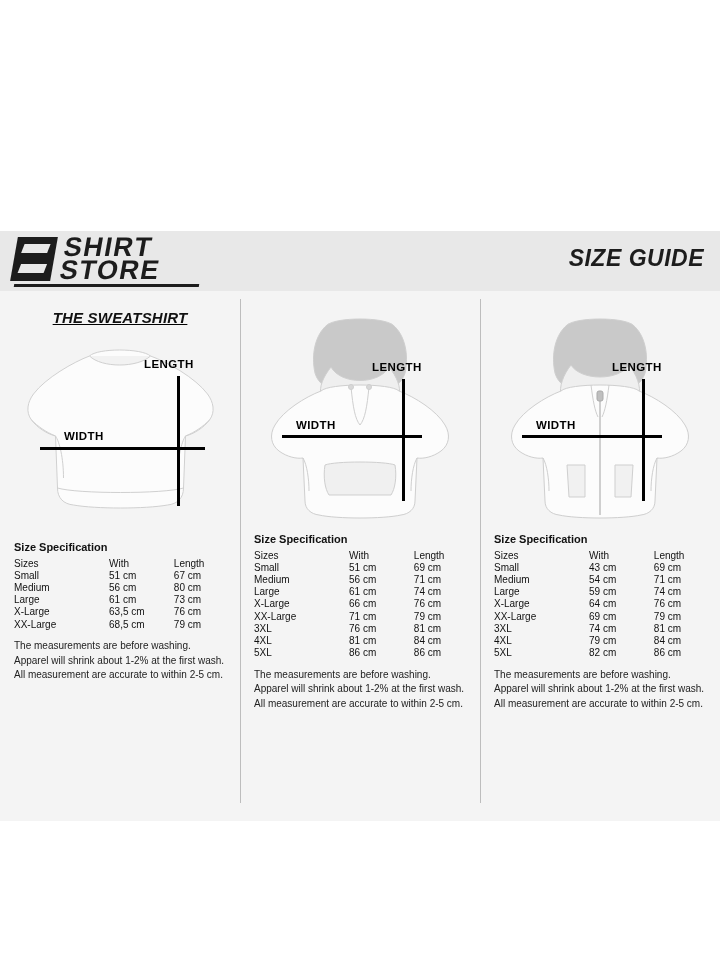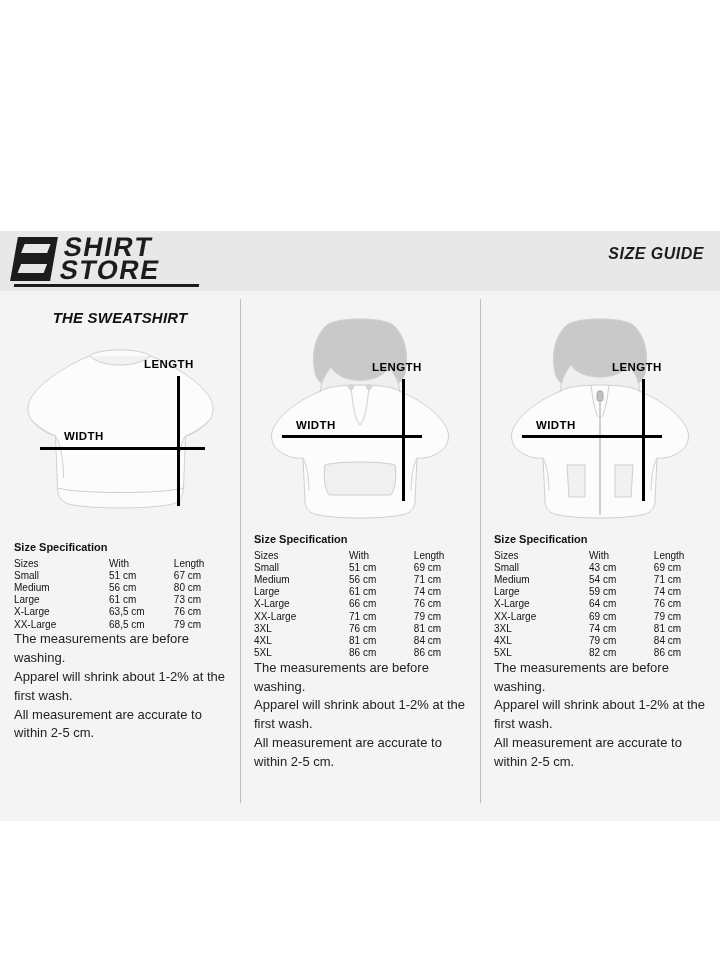--- a/index.html
+++ b/index.html
@@ -87,32 +87,33 @@
     height: 3px;
     background: #1c1c1c;
     transform: skewX(-10deg);
   }
   .header-title {
     position: absolute;
     right: 16px;
     top: 14px;
     font-weight: bold;
     font-style: italic;
-    font-size: 16px;
+    font-size: 23px;
     letter-spacing: 0.5px;
     color: #1c1c1c;
   }
   
   .columns {
     position: absolute;
     left: 0;
     top: 60px;
     width: 720px;
     height: 530px;
     display: flex;
+    text-decoration: underline;
   }
   .col {
     position: relative;
     flex: 1 1 0;
     padding: 18px 14px 0 14px;
     box-sizing: border-box;
   }
   .col + .col::before {
     content: "";
     position: absolute;
@@ -172,21 +173,22 @@
     width: 100%;
   }
   table.sizes td {
     padding: 0.6px 0;
     vertical-align: top;
   }
   table.sizes td.c0 { width: 44%; }
   table.sizes td.c1 { width: 30%; }
   table.sizes td.c2 { width: 26%; }
   .notes {
-    font-size: 13px;
+    margin-top: 9px;
+    font-size: 10px;
     line-height: 1.45;
     color: #222;
   }
 </style>
 </head>
 <body>
 
 <div class="page">
   <div class="sheet">
 

